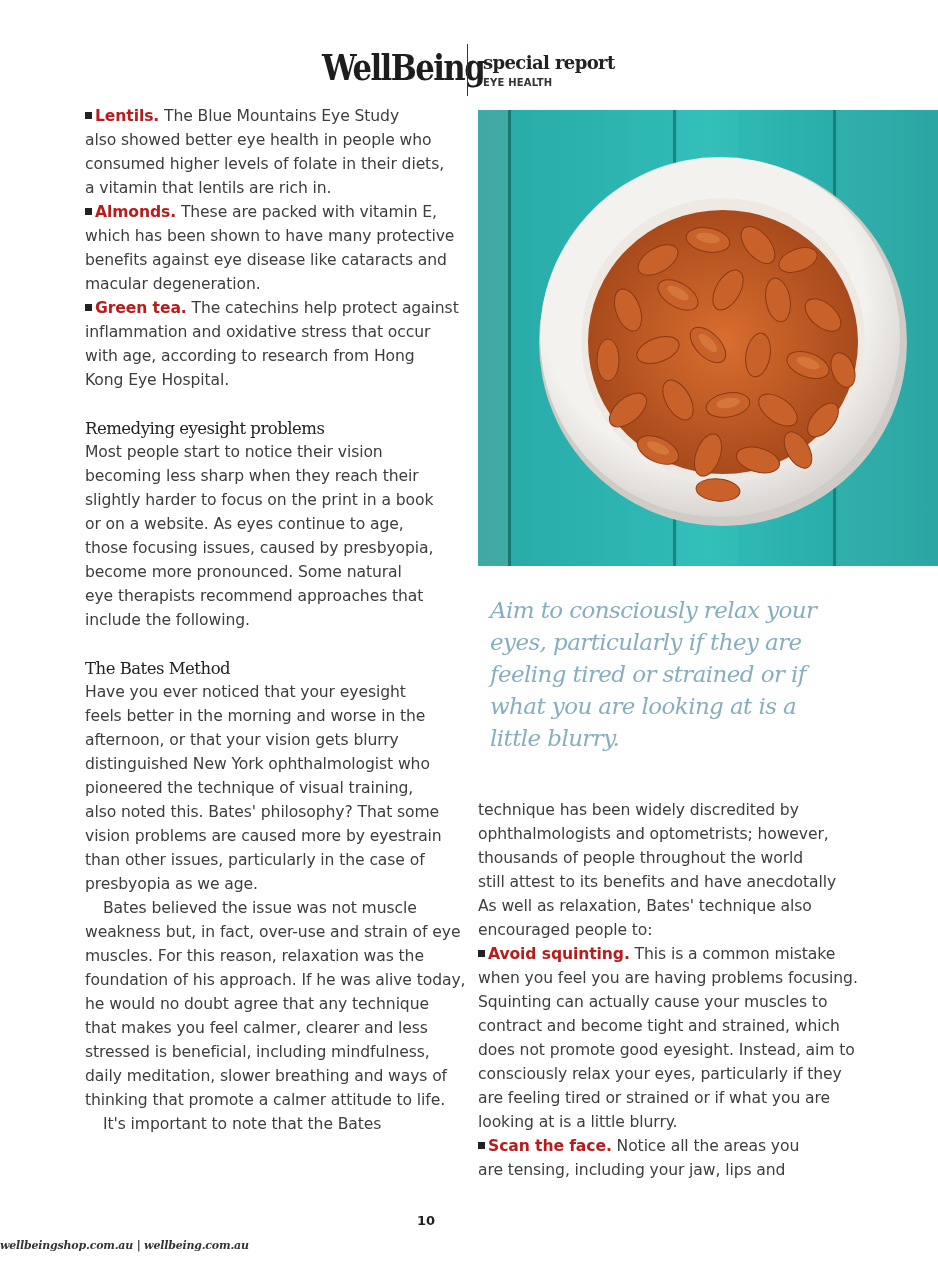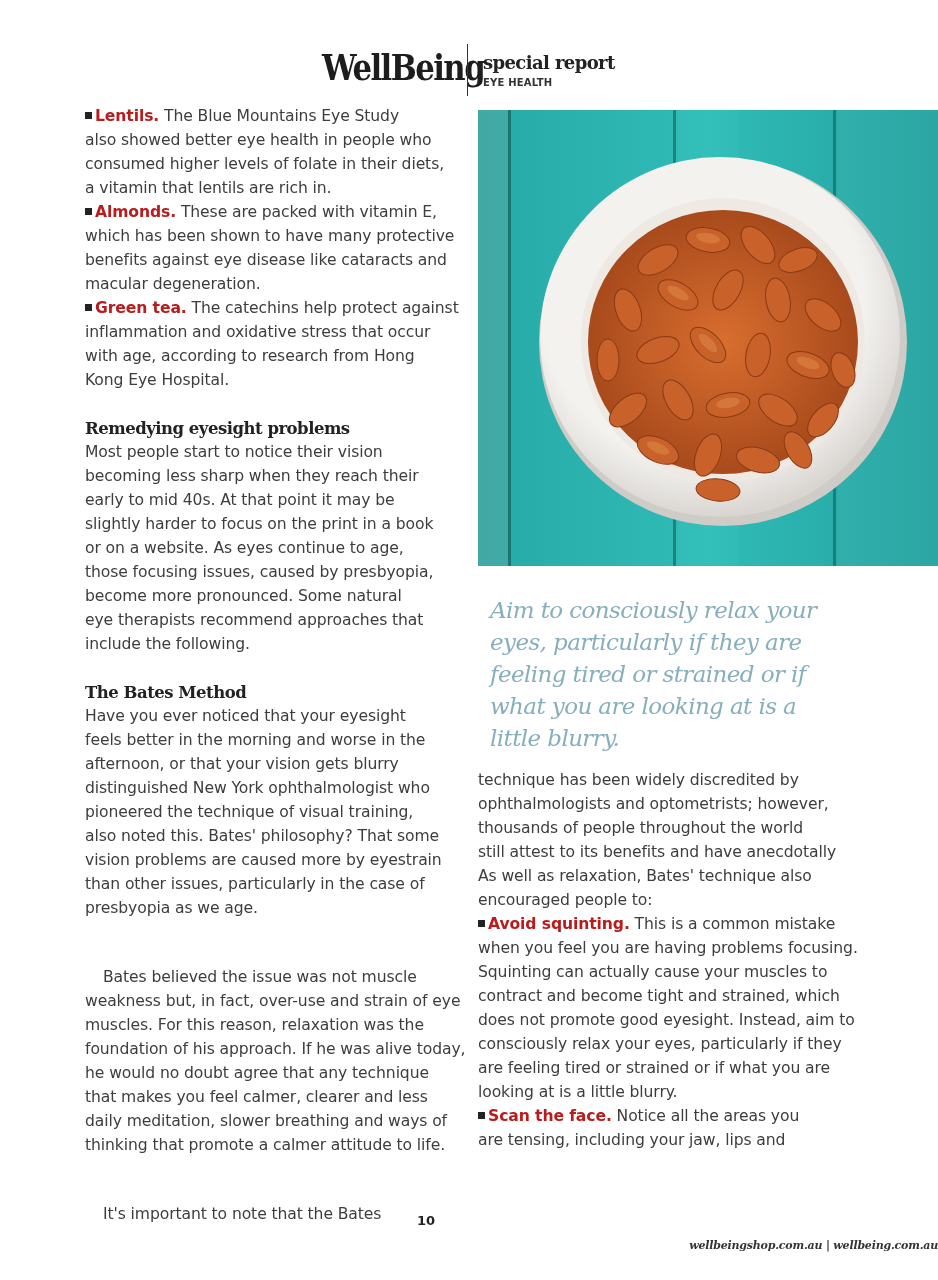--- a/index.html
+++ b/index.html
@@ -5,34 +5,34 @@
   html, body { margin: 0; padding: 0; background: #ffffff; }
   body { width: 938px; height: 1280px; position: relative; overflow: hidden; color: #3a3a3a; }
   .header { position: absolute; top: 44px; left: 0; width: 856px; height: 54px; }
   .brand { position: absolute; left: 322px; top: 3px; font-family: "DejaVu Serif", serif; font-weight: bold; font-size: 35px; letter-spacing: -1.8px; color: #1d1d1d; transform: scaleX(0.88); transform-origin: left top; }
   .hdr-rule { position: absolute; left: 467px; top: 0; width: 1px; height: 52px; background: #333; }
   .report { position: absolute; left: 483px; top: 8px; font-family: "DejaVu Serif", serif; font-weight: bold; font-size: 18px; letter-spacing: -0.6px; color: #222; }
   .section { position: absolute; left: 483px; top: 33px; font-family: "DejaVu Sans", sans-serif; font-weight: bold; font-size: 10px; letter-spacing: 0.2px; color: #333; }
 
   .col { position: absolute; font-family: "DejaVu Sans", sans-serif; font-size: 15.6px; line-height: 24px; color: #3d3d3d; letter-spacing: -0.1px; }
   .col-left { left: 85px; top: 104px; width: 380px; }
-  .col-right { left: 478px; top: 768px; width: 390px; }
+  .col-right { left: 478px; top: 798px; width: 390px; }
   .line { white-space: nowrap; height: 24px; }
-  .indent { padding-left: 18px; margin-top: 45px; }
+  .indent { padding-left: 18px; }
   .bullet { display: inline-block; width: 7px; height: 7px; background: #222; margin-right: 3px; vertical-align: 2px; }
   .lead { font-weight: bold; color: #b91c1c; }
   .gap { height: 24px; }
-  .subhead { font-family: "DejaVu Serif", serif; font-weight: bold; font-size: 16.5px; letter-spacing: -0.5px; color: #222; height: 24px; line-height: 26px; white-space: nowrap; }
+  .subhead { font-family: "DejaVu Serif", serif; font-weight: normal; font-size: 16.5px; letter-spacing: -0.5px; color: #222; height: 24px; line-height: 26px; white-space: nowrap; }
 
   .photo { position: absolute; left: 478px; top: 110px; width: 460px; height: 456px; overflow: hidden; background: #2bb5b3; }
   .quote { position: absolute; left: 490px; top: 594px; width: 350px; font-family: "DejaVu Serif", serif; font-style: italic; font-size: 23px; line-height: 32px; color: #86aebd; letter-spacing: -0.6px; }
   .quote .line { height: 32px; }
 
   .footer-page { position: absolute; top: 1213px; left: 0; width: 852px; text-align: center; font-family: "DejaVu Sans", sans-serif; font-weight: bold; font-size: 13px; color: #222; }
-  .footer-url { position: absolute; top: 1239px; left: 0; width: 938px; text-align: right; font-family: "DejaVu Serif", serif; font-style: italic; font-weight: bold; font-size: 11px; color: #333; letter-spacing: -0.2px; }
+  .footer-url { position: absolute; top: 1239px; left: 0; width: 938px; text-align: left; font-family: "DejaVu Serif", serif; font-style: italic; font-weight: bold; font-size: 11px; color: #333; letter-spacing: -0.2px; }
 </style>
 </head>
 <body>
 
 <div class="header">
   <div class="brand">WellBeing</div>
   <div class="hdr-rule"></div>
   <div class="report">special report</div>
   <div class="section">EYE HEALTH</div>
 </div>
@@ -59,21 +59,20 @@
     <div class="line">with age, according to research from Hong</div>
     <div class="line">Kong Eye Hospital.</div>
   </div>
 
   <div class="gap"></div>
 
   <div class="subhead">Remedying eyesight problems</div>
   <div>
     <div class="line">Most people start to notice their vision</div>
     <div class="line">becoming less sharp when they reach their</div>
-    <div class="line">early to mid 40s. At that point it may be</div>
     <div class="line">slightly harder to focus on the print in a book</div>
     <div class="line">or on a website. As eyes continue to age,</div>
     <div class="line">those focusing issues, caused by presbyopia,</div>
     <div class="line">become more pronounced. Some natural</div>
     <div class="line">eye therapists recommend approaches that</div>
     <div class="line">include the following.</div>
   </div>
 
   <div class="gap"></div>
 
@@ -88,20 +87,21 @@
     <div class="line">vision problems are caused more by eyestrain</div>
     <div class="line">than other issues, particularly in the case of</div>
     <div class="line">presbyopia as we age.</div>
 
     <div class="line indent">Bates believed the issue was not muscle</div>
     <div class="line">weakness but, in fact, over-use and strain of eye</div>
     <div class="line">muscles. For this reason, relaxation was the</div>
     <div class="line">foundation of his approach. If he was alive today,</div>
     <div class="line">he would no doubt agree that any technique</div>
     <div class="line">that makes you feel calmer, clearer and less</div>
+    <div class="line">stressed is beneficial, including mindfulness,</div>
     <div class="line">daily meditation, slower breathing and ways of</div>
     <div class="line">thinking that promote a calmer attitude to life.</div>
 
     <div class="line indent">It's important to note that the Bates</div>
   </div>
 </div>
 
 <div class="photo" aria-label="White bowl of soaked almonds on turquoise painted wooden boards">
   <svg width="460" height="456" viewBox="0 0 460 456">
     <defs>

